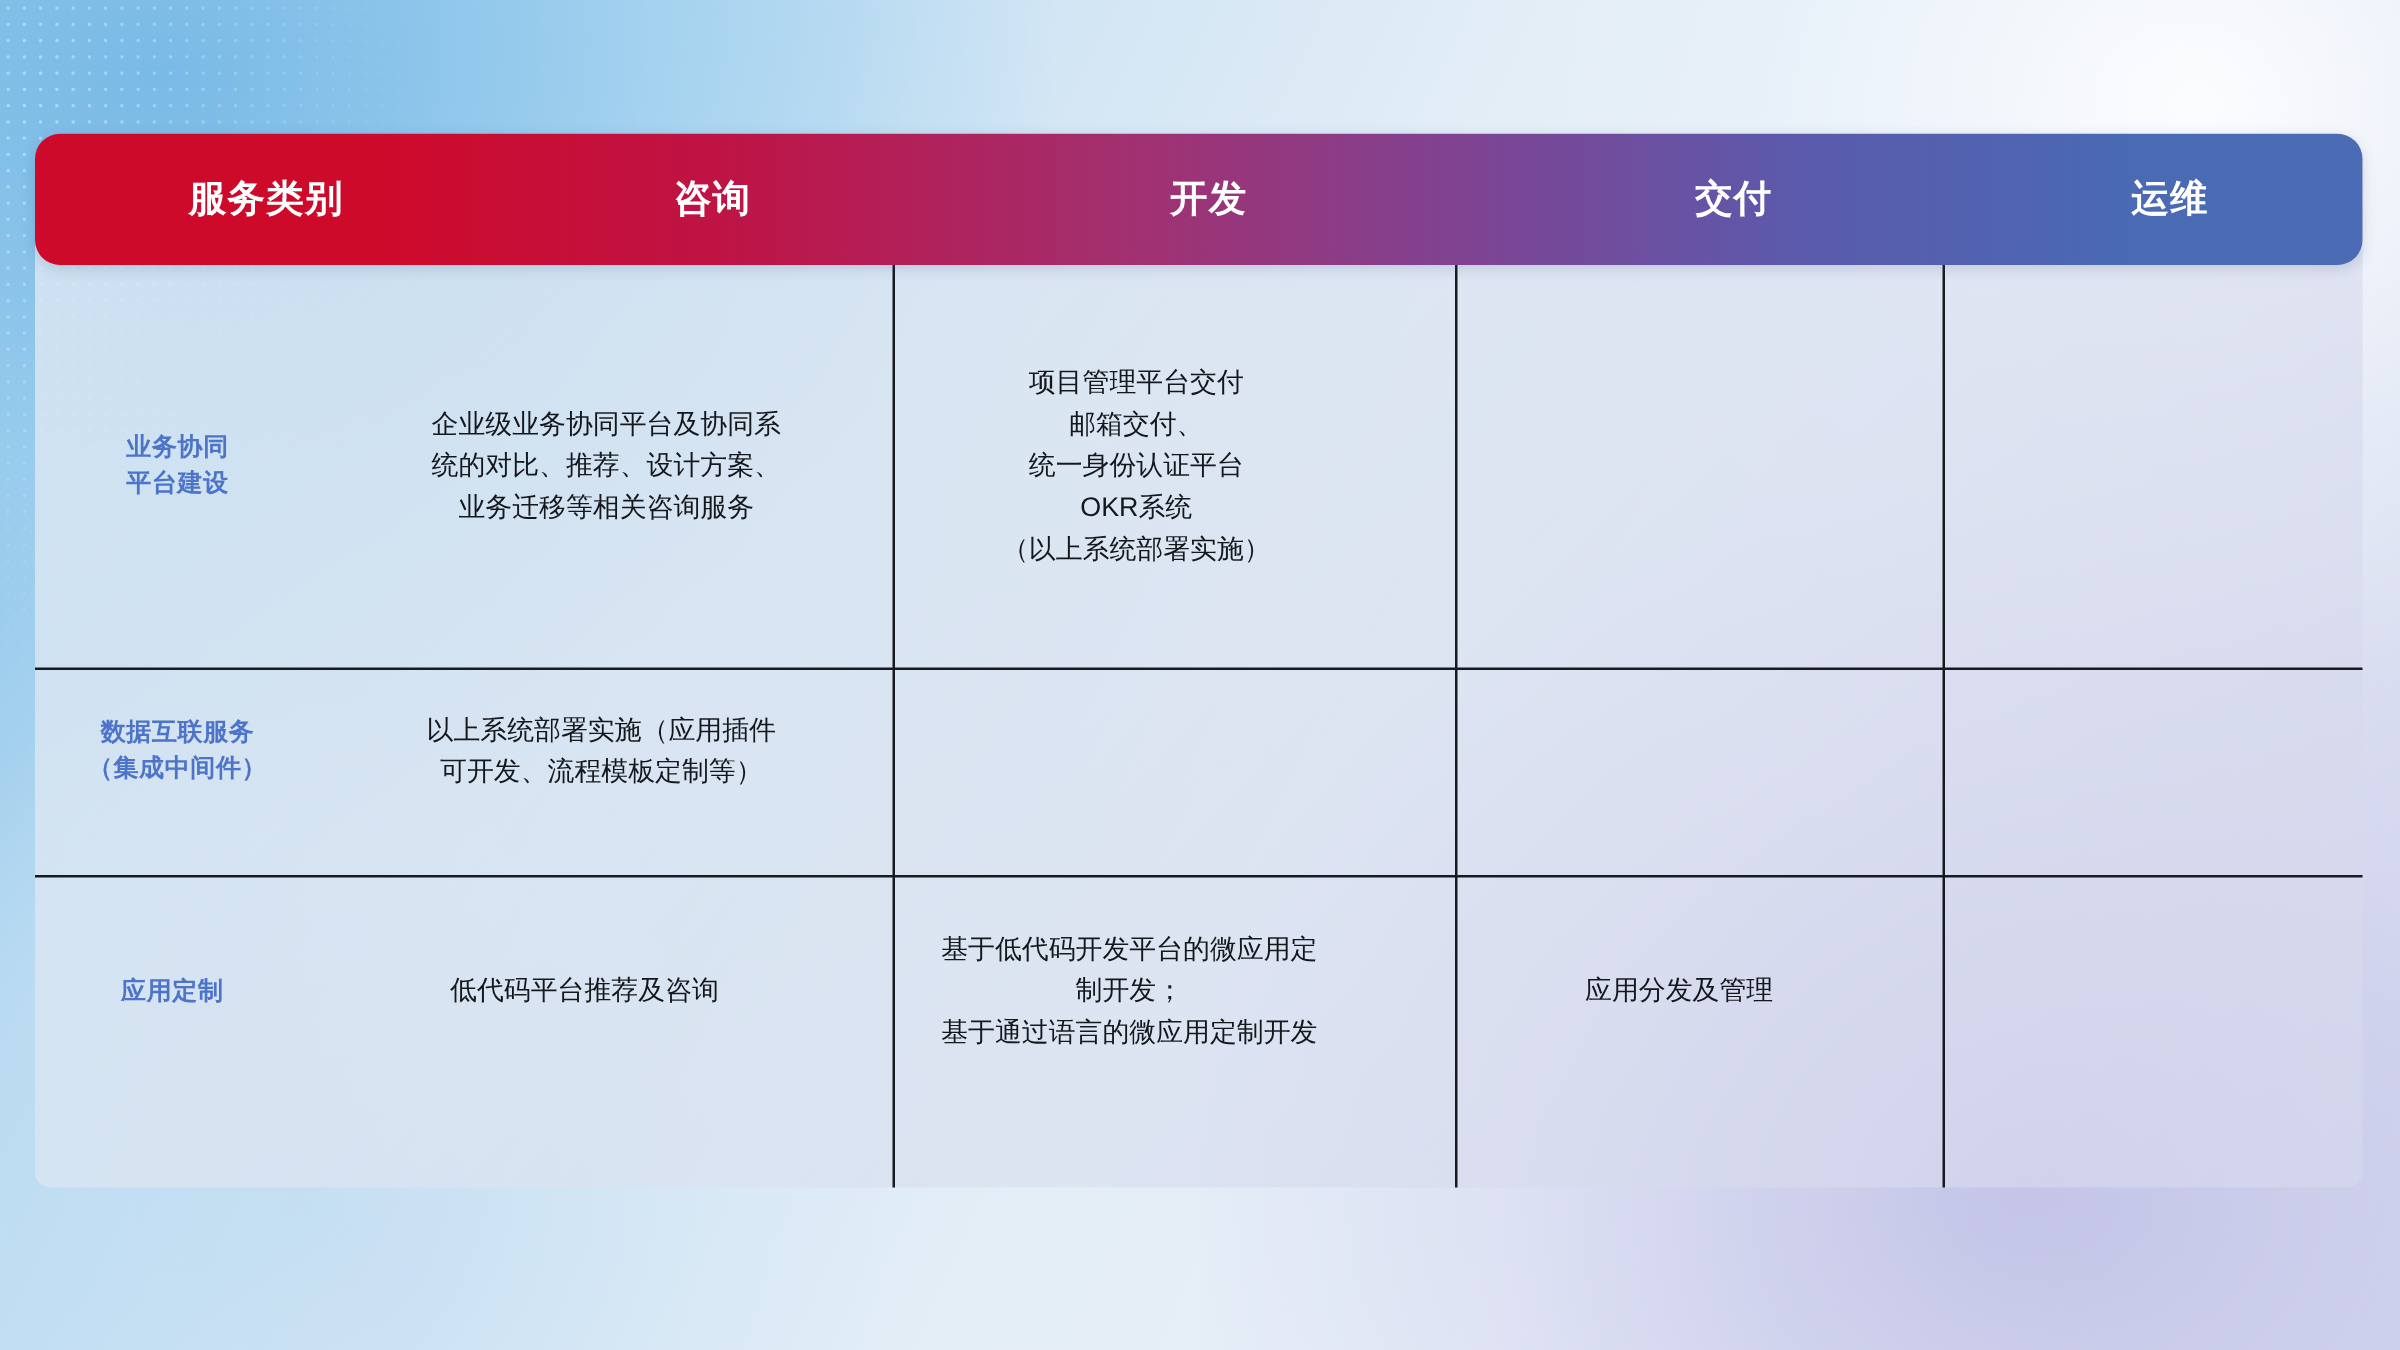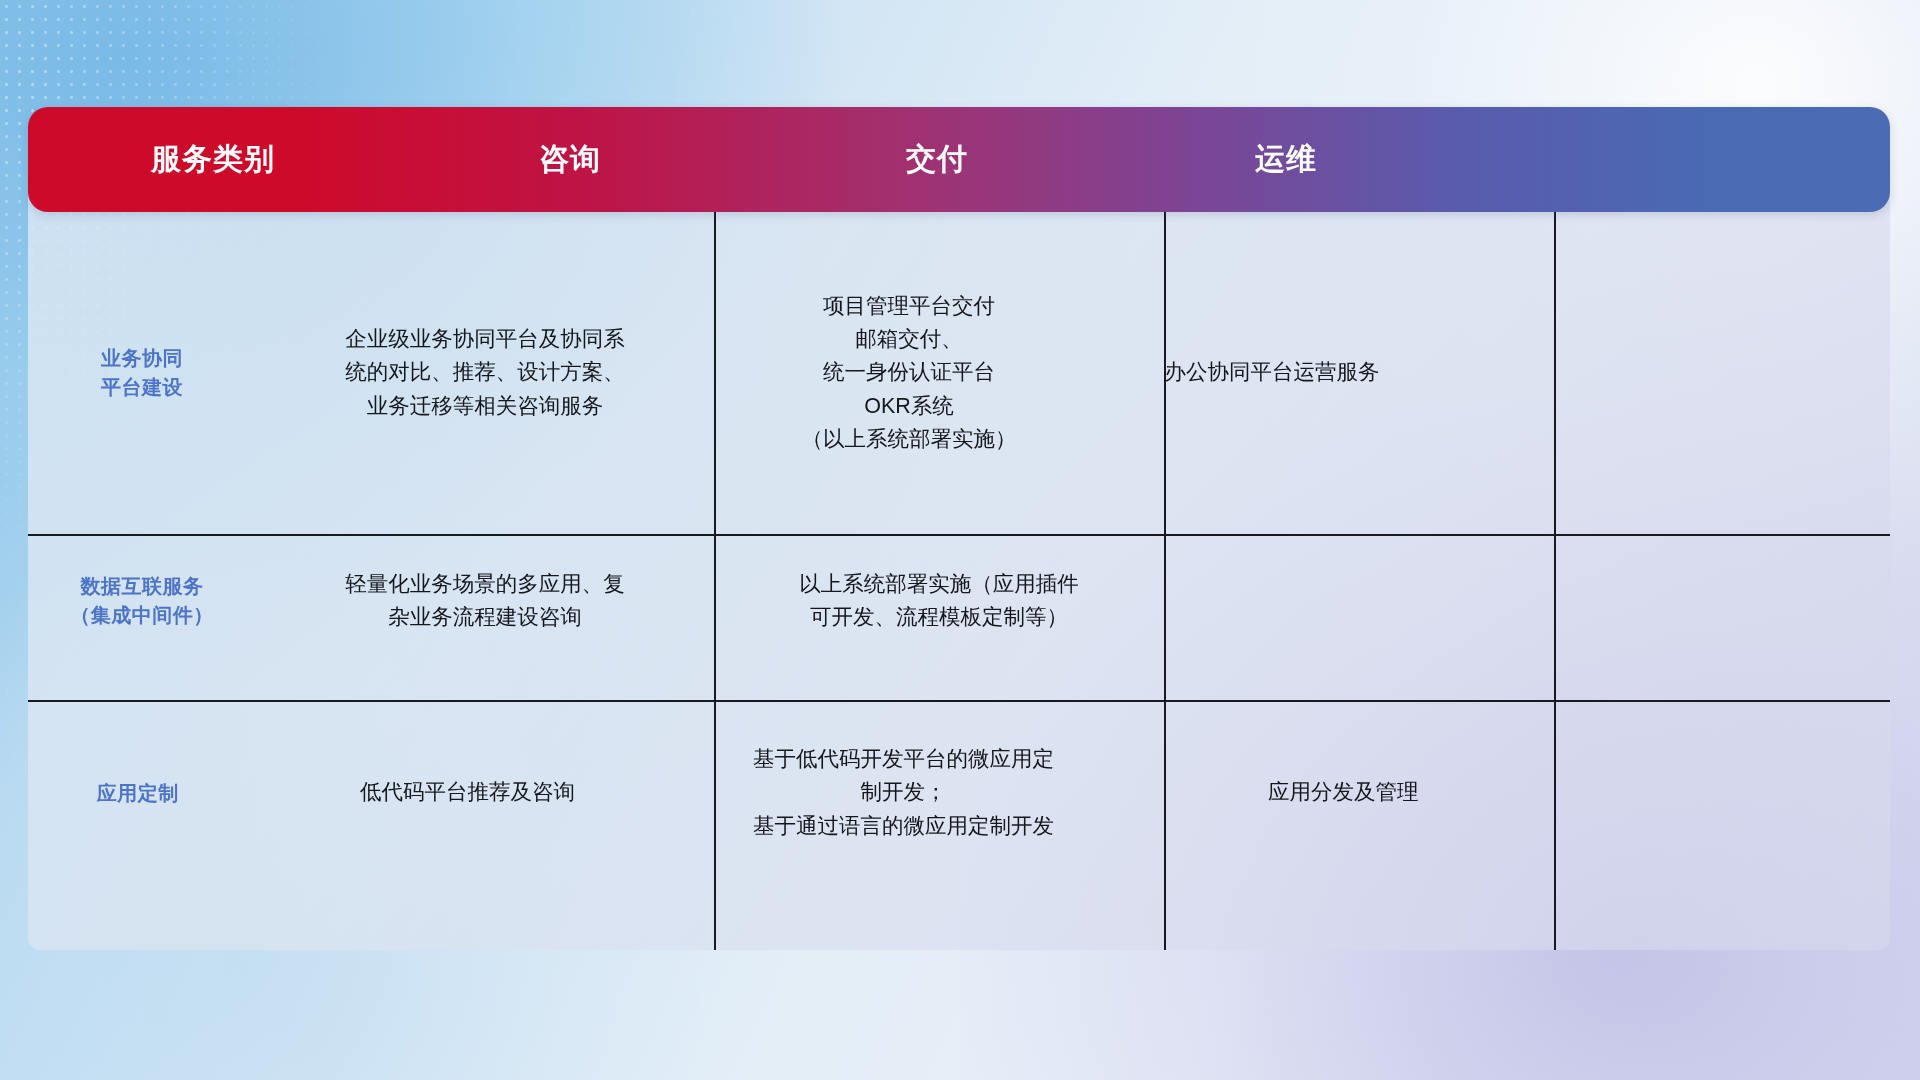--- a/index.html
+++ b/index.html
@@ -96,20 +96,21 @@
 <div id="bg-glow-tr"></div>
 <div id="bg-dots"></div>
 
 <div id="table-card">
 
   <div id="table-body-panel"></div>
 
   <div id="header-bar">
     <div class="hdr-cell" style="width:370px">服务类别</div>
     <div class="hdr-cell" style="width:344px">咨询</div>
+    <div class="hdr-cell" style="width:450px">开发</div>
     <div class="hdr-cell" style="width:390px">交付</div>
     <div class="hdr-cell" style="width:308px">运维</div>
   </div>
 
   <div id="grid">
 
     <div class="vline" style="left:686px;  height:738px;"></div>
     <div class="vline" style="left:1136px; height:738px;"></div>
     <div class="vline" style="left:1526px; height:738px;"></div>
 
@@ -126,33 +127,26 @@
 统的对比、推荐、设计方案、
 业务迁移等相关咨询服务</span>
       </div>
       <div class="cell" style="width:390px">
         <span class="cell-text">项目管理平台交付
 邮箱交付、
 统一身份认证平台
 OKR系统
 （以上系统部署实施）</span>
       </div>
-      <div class="cell" style="width:336px">
-        <span class="cell-text">办公协同平台运营服务</span>
-      </div>
     </div>
 
     <div class="grid-row" style="height:134px;">
       <div class="cell" style="width:228px">
         <span class="cell-label">数据互联服务
 （集成中间件）</span>
-      </div>
-      <div class="cell" style="width:458px">
-        <span class="cell-text">轻量化业务场景的多应用、复
-杂业务流程建设咨询</span>
       </div>
       <div class="cell" style="width:450px">
         <span class="cell-text">以上系统部署实施（应用插件
 可开发、流程模板定制等）</span>
       </div>
       <div class="cell" style="width:390px">
         <span class="cell-text"></span>
       </div>
       <div class="cell" style="width:336px">
         <span class="cell-text"></span>

